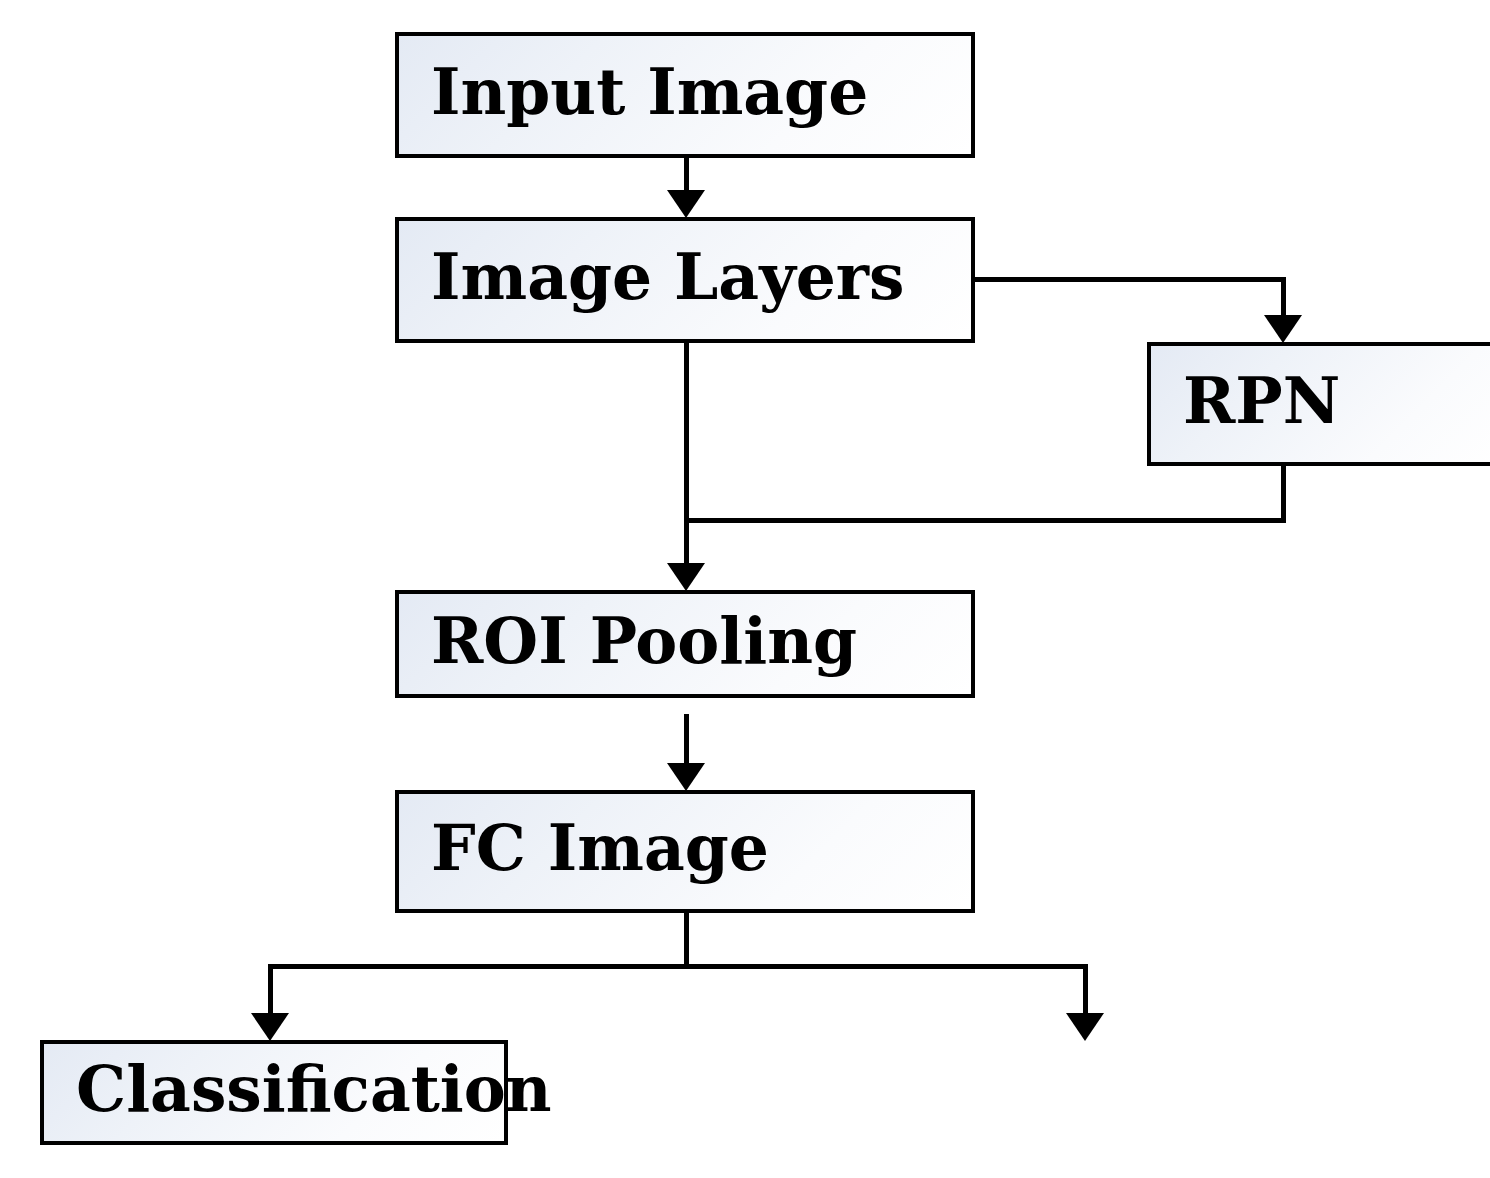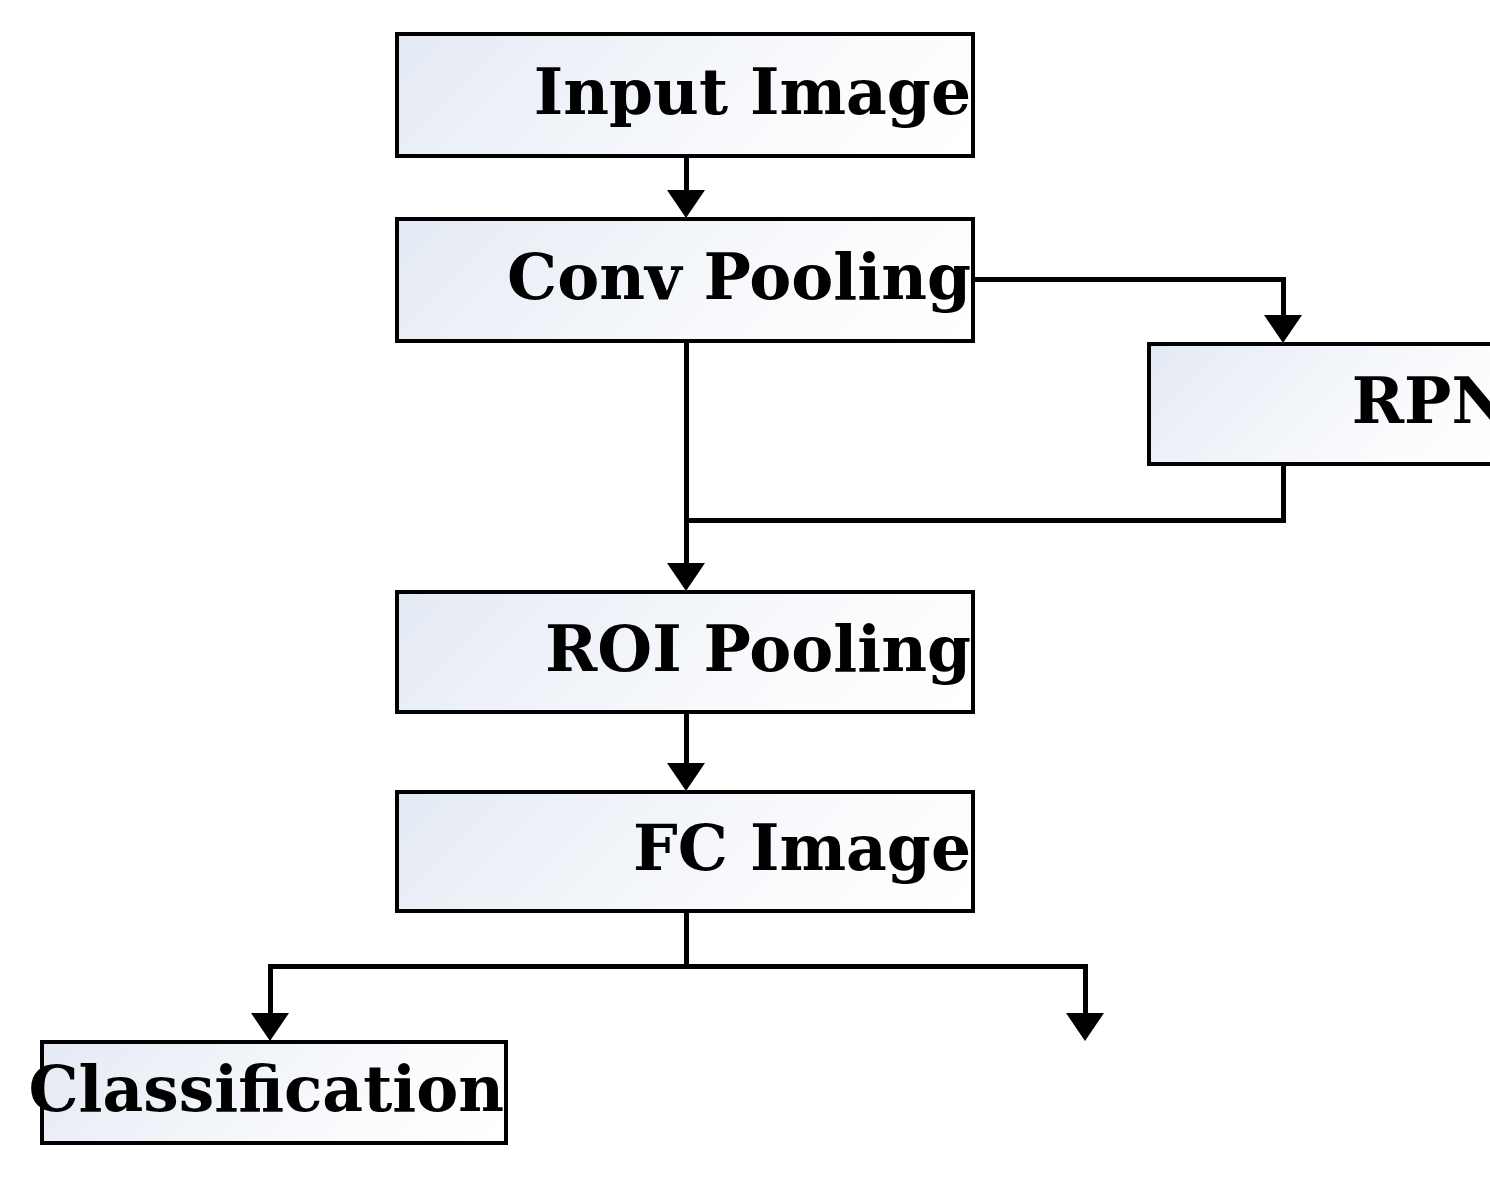--- a/index.html
+++ b/index.html
@@ -15,21 +15,22 @@
     font-family: "DejaVu Serif", "Liberation Serif", serif;
     overflow: hidden;
   }
   .node {
     position: absolute;
     box-sizing: border-box;
     border: 4px solid #000000;
     background: linear-gradient(135deg, #e4eaf4 0%, #eef2f8 30%, #fafbfd 70%, #ffffff 100%);
     display: flex;
     align-items: center;
-    justify-content: flex-end;
+    justify-content: flex-start;
+    padding-left: 32px;
   }
   .node .label {
     font-weight: bold;
     font-size: 63px;
     color: #000000;
     letter-spacing: 0px;
     white-space: nowrap;
     line-height: 1;
     padding-bottom: 6px;
   }
@@ -49,28 +50,28 @@
 </head>
 <body>
 
 <div id="canvas">
 
   <div class="node" style="left:395px; top:32px; width:580px; height:126px;">
     <span class="label">Input Image</span>
   </div>
 
   <div class="node" style="left:395px; top:217px; width:580px; height:126px;">
-    <span class="label">Conv Pooling</span>
+    <span class="label">Image Layers</span>
   </div>
 
   <div class="node" style="left:1100px; top:342px; width:366px; height:124px;margin-left:47px;">
     <span class="label">RPN</span>
   </div>
 
-  <div class="node" style="left:395px; top:590px; width:580px; height:124px;">
+  <div class="node" style="left:395px; top:590px; width:580px; height:108px;">
     <span class="label">ROI Pooling</span>
   </div>
 
   <div class="node" style="left:395px; top:790px; width:580px; height:123px;">
     <span class="label">FC Image</span>
   </div>
 
   <div class="node" style="left:40px; top:1040px; width:468px; height:105px;">
     <span class="label">Classification</span>
   </div>

